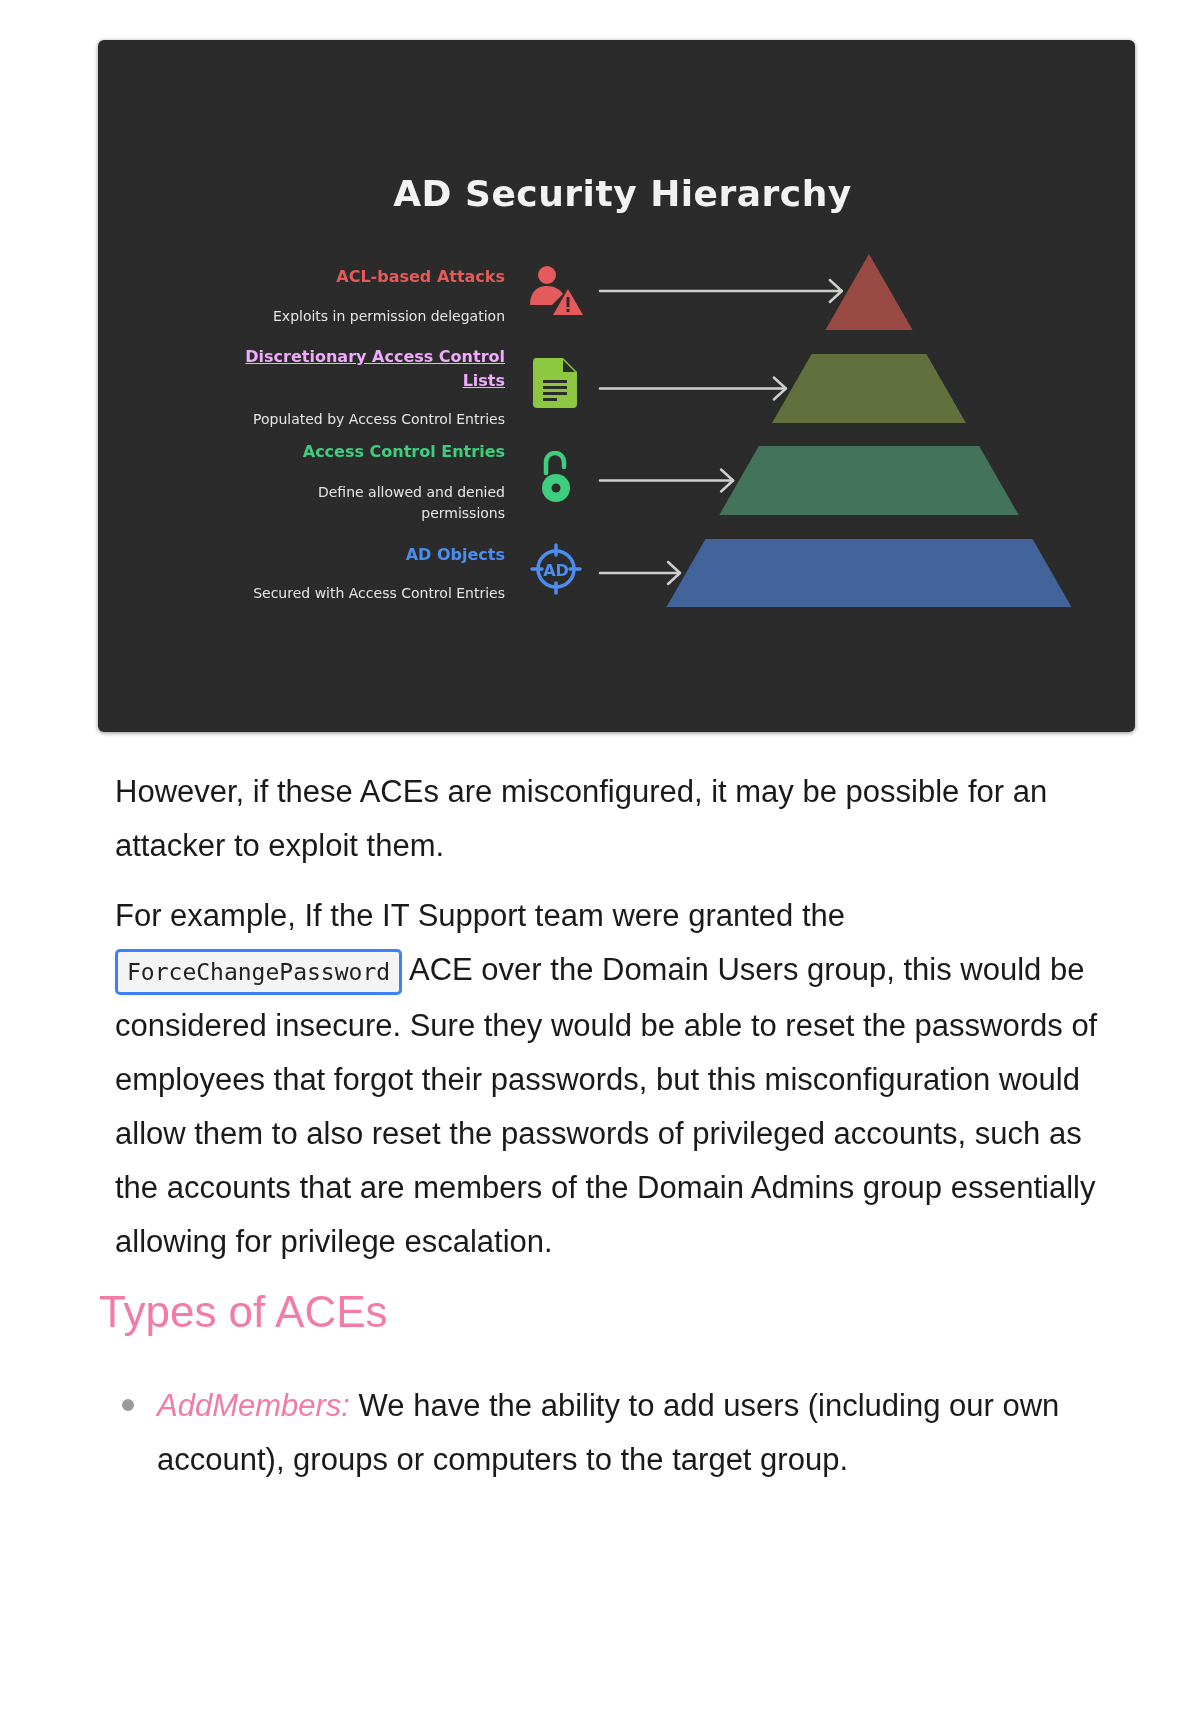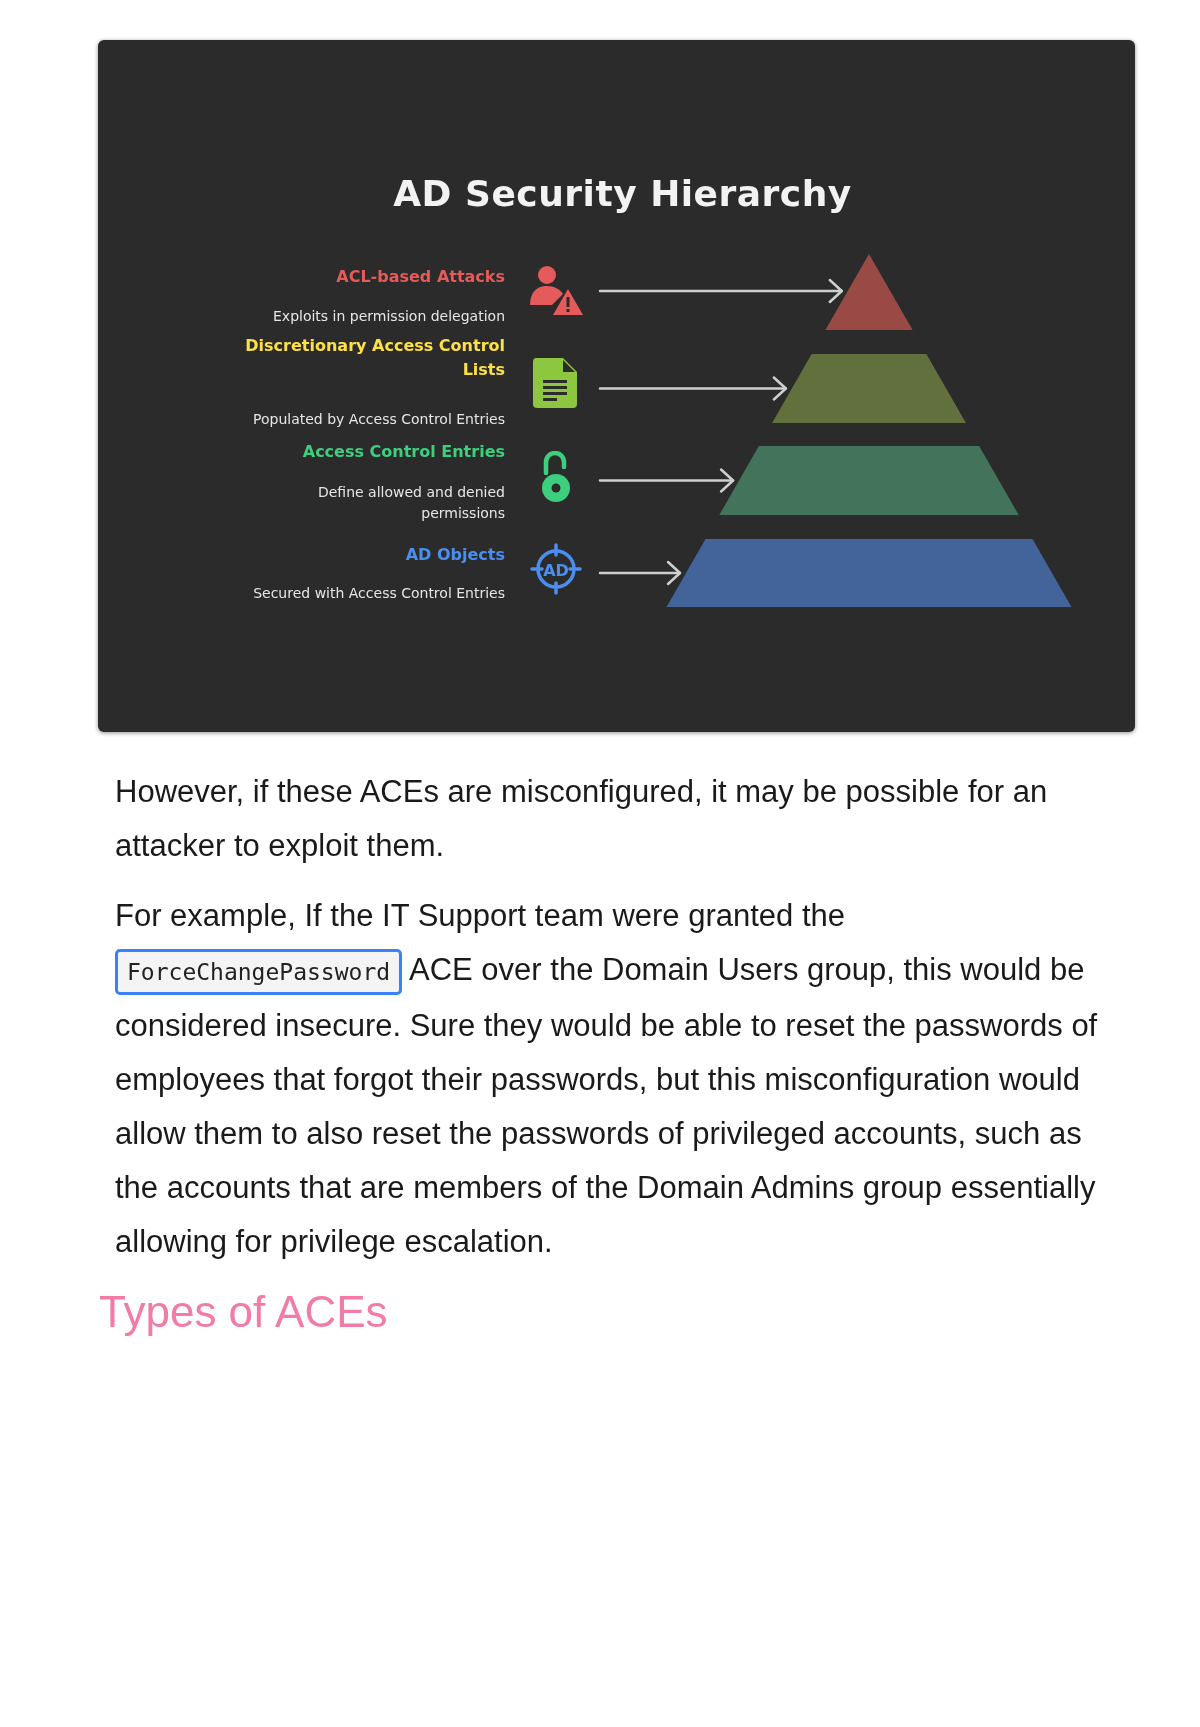--- a/index.html
+++ b/index.html
@@ -42,21 +42,21 @@
 </style>
 </head>
 <body>
 
 <div class="card">
   <div class="diagram-title">AD Security Hierarchy</div>
 
   <div class="lbl lbl-h" style="top:225px;color:#e55a5a;">ACL-based Attacks</div>
   <div class="lbl lbl-s" style="top:266px;">Exploits in permission delegation</div>
 
-  <div class="lbl lbl-h" style="top:294px;color:#fde047;">
+  <div class="lbl lbl-h" style="top:305px;color:#f0abfc;text-decoration:underline;">
     <div>Discretionary Access Control</div>
     <div>Lists</div>
   </div>
   <div class="lbl lbl-s" style="top:369px;">Populated by Access Control Entries</div>
 
   <div class="lbl lbl-h" style="top:400px;color:#3ecf7e;">Access Control Entries</div>
   <div class="lbl lbl-s" style="top:442px;">
     <div>Define allowed and denied</div>
     <div>permissions</div>
   </div>
@@ -127,14 +127,19 @@
 
 <div class="content">
   <p>However, if these ACEs are misconfigured, it may be possible for an attacker to exploit them.</p>
   <p>
     <span>For example, If the IT Support team were granted the</span><br>
     <code class="inline">ForceChangePassword</code>
     <span>ACE over the Domain Users group, this would be considered insecure. Sure they would be able to reset the passwords of employees that forgot their passwords, but this misconfiguration would allow them to also reset the passwords of privileged accounts, such as the accounts that are members of the Domain Admins group essentially allowing for privilege escalation.</span>
   </p>
   <div class="h-types">Types of ACEs</div>
   <ul class="types">
+    <li>
+      <span class="bullet"></span>
+      <span class="term">AddMembers:</span>
+      <span>We have the ability to add users (including our own account), groups or computers to the target group.</span>
+    </li>
   </ul>
 </div>
 
 </body></html>

